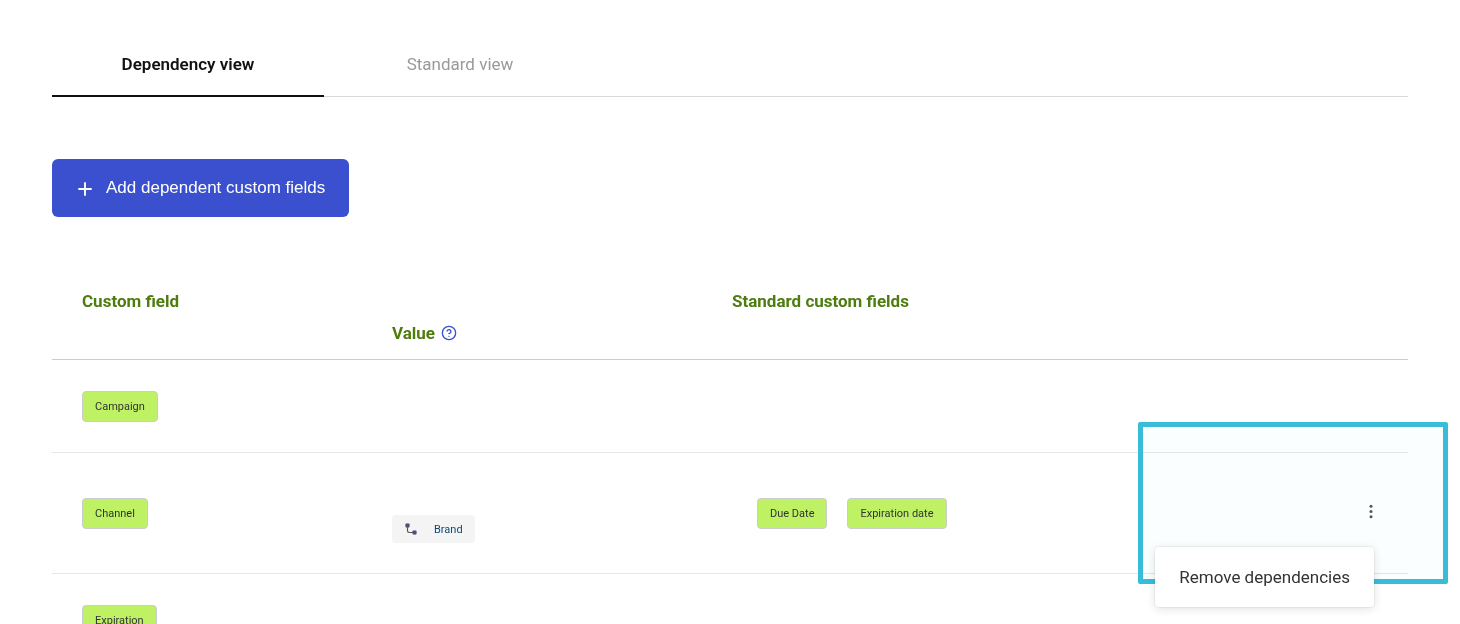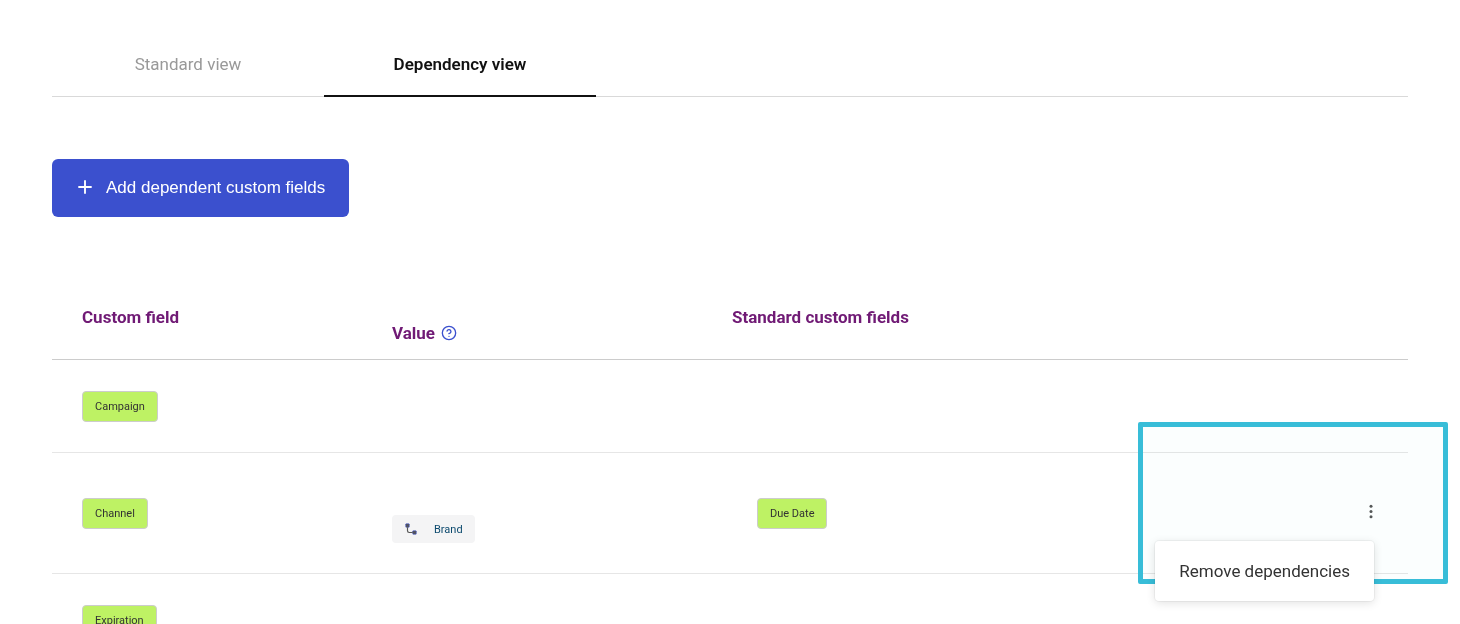--- a/index.html
+++ b/index.html
@@ -41,45 +41,44 @@
       position: absolute;
       left: 0;
       right: 0;
       bottom: -1px;
       height: 2px;
       background: #111111;
     }
     .add-button {
       margin-top: 62px;
       display: inline-flex;
-      align-items: flex-start;
+      align-items: flex-end;
       gap: 12px;
       background: #3B50CE;
       color: #ffffff;
       border: none;
       border-radius: 6px;
       padding: 19px 24px;
       font-size: 17px;
       cursor: pointer;
     }
     .add-button svg {
       width: 18px;
       height: 18px;
     }
     .table-wrap {
       margin-top: 62px;
     }
     .header-row {
       display: flex;
-      align-items: center;
       padding: 12px 0 16px 30px;
       border-bottom: 1px solid #cccccc;
       font-size: 17px;
       font-weight: 700;
-      color: #701a75;
+      color: #4d7c0f;
     }
     .col-field {
       width: 310px;
     }
     .col-value {
       width: 340px;
       display: flex;
       align-items: center;
       gap: 6px;
       margin-top: 32px;
@@ -135,21 +134,21 @@
     }
     .more-button {
       background: transparent;
       border: none;
       cursor: pointer;
       padding: 8px;
       color: #555555;
     }
     .dropdown-menu {
       position: absolute;
-      top: 88px;
+      top: 94px;
       right: 34px;
       background: #ffffff;
       border-radius: 4px;
       box-shadow: 0 2px 10px rgba(0,0,0,0.12), 0 0 0 1px rgba(0,0,0,0.04);
       padding: 20px 24px;
       font-size: 17px;
       color: #333333;
       white-space: nowrap;
       z-index: 10;
     }
@@ -161,22 +160,22 @@
       z-index: 5;
       box-sizing: border-box;
       border-radius: 2px;
     }
   </style>
 </head>
 <body>
 
 <div class="container">
   <div class="tabs">
+    <div class="tab active">Dependency view</div>
     <div class="tab">Standard view</div>
-    <div class="tab active">Dependency view</div>
   </div>
 
   <button class="add-button">
     <svg viewBox="0 0 24 24" fill="none" stroke="white" stroke-width="2.5" stroke-linecap="round">
       <line x1="12" y1="4" x2="12" y2="20"></line>
       <line x1="4" y1="12" x2="20" y2="12"></line>
     </svg>
     <span>Add dependent custom fields</span>
   </button>
 
@@ -212,20 +211,21 @@
             <rect x="3" y="3" width="6" height="6" rx="1"></rect>
             <rect x="15" y="15" width="6" height="6" rx="1"></rect>
             <path d="M6 9v6a3 3 0 0 0 3 3h6" stroke="#555555" stroke-width="2" fill="none"></path>
           </svg>
           <span>Brand</span>
         </span>
       </div>
       <div class="col-dependent">
         <div class="dep-tags">
           <span class="tag-box">Due Date</span>
+          <span class="tag-box">Expiration date</span>
         </div>
       </div>
       <div class="actions-col">
         <button class="more-button">
           <svg width="18" height="18" viewBox="0 0 24 24" fill="currentColor">
             <circle cx="12" cy="5" r="2"></circle>
             <circle cx="12" cy="12" r="2"></circle>
             <circle cx="12" cy="19" r="2"></circle>
           </svg>
         </button>

